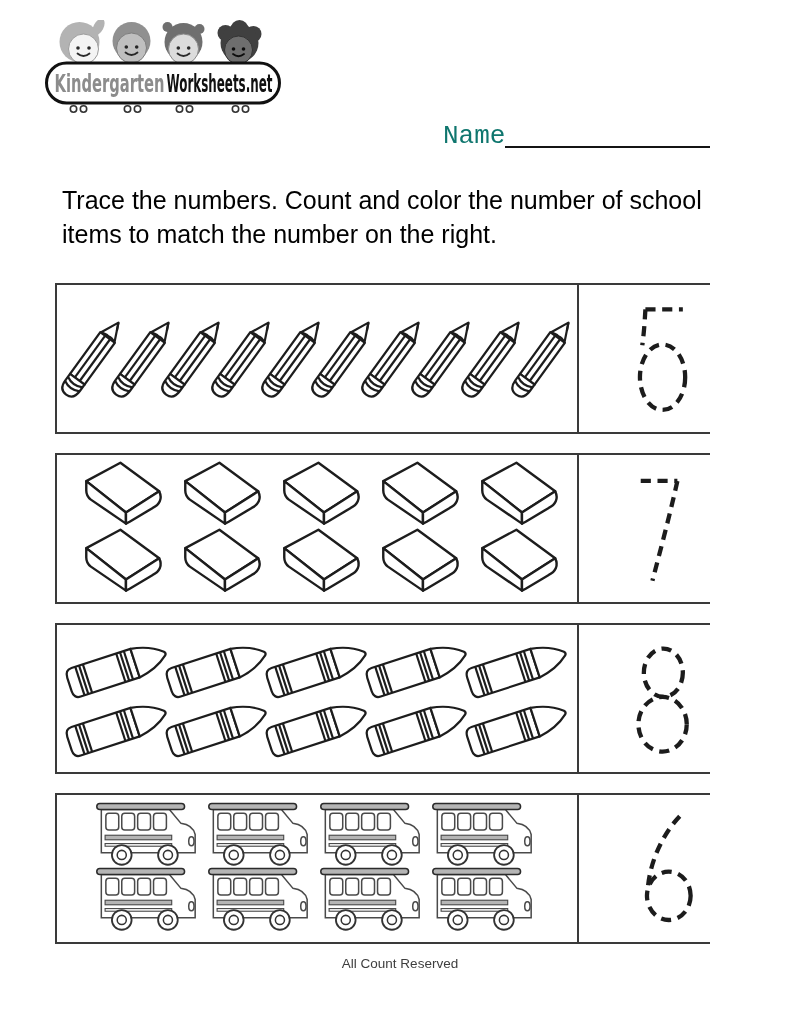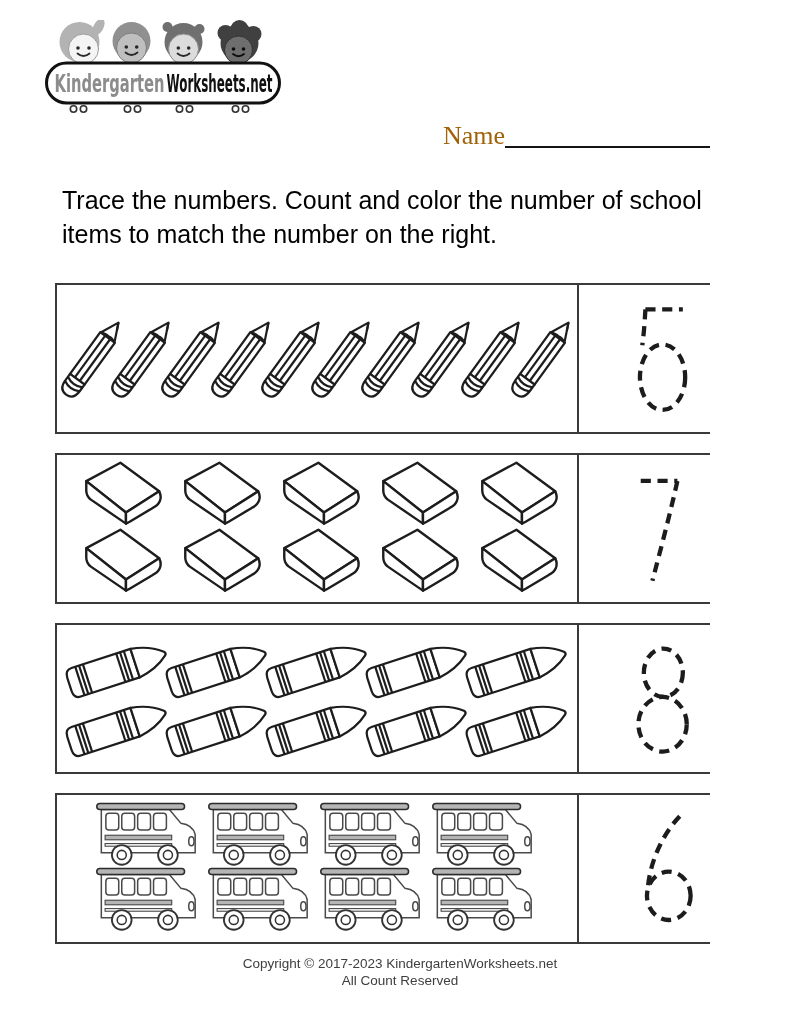--- a/index.html
+++ b/index.html
@@ -5,21 +5,21 @@
   html,body{margin:0;padding:0;background:#fff;}
   .page{position:relative;width:710px;height:1035px;background:#fff;overflow:hidden;
         font-family:"Liberation Sans",sans-serif;color:var(--ink,#1c1c1c);}
   
   .logo-svg{position:absolute;left:42px;top:20px;}
   .logo-url{position:absolute;left:42px;top:119px;font-size:15px;letter-spacing:.4px;
             color:var(--url-gray,#5a5a5a);}
   .title{position:absolute;left:512px;top:42px;transform:translateX(-50%);white-space:nowrap;
          font-family:"DejaVu Sans",sans-serif;font-size:33px;font-weight:500;color:#101010;}
   .name-row{position:absolute;left:443px;top:120px;width:305px;display:flex;align-items:flex-end;}
-  .name-label{font-family:Liberation Serif, serif;font-size:26px;color:#a16207;line-height:30px;}
+  .name-label{font-family:Liberation Mono, monospace;font-size:26px;color:#0f766e;line-height:30px;}
   .name-line{flex:1;border-bottom:2px solid #141414;margin-bottom:3px;height:26px;}
   .instructions{position:absolute;left:62px;top:183px;width:694px;margin:0;
                 font-size:25px;line-height:34px;color:#000000;}
   
   #rows{position:absolute;left:55px;top:283px;width:690px;}
   .count-row{box-sizing:border-box;height:151px;border:2px solid var(--box-border,#3a3a3a);
              display:flex;margin-bottom:19px;background:#fff;}
   .items{flex:1;display:flex;flex-direction:column;justify-content:center;overflow:hidden;}
   .item-line{display:flex;justify-content:center;align-items:center;}
   .item-line + .item-line{margin-top:-5px;}
@@ -637,16 +637,15 @@
     <div class="numcell">
   <svg class="numeral-svg" viewBox="0 0 100 150">
     <path class="tr" d="M74,8 C55,28 36,62 33,102"></path>
     <ellipse class="tr" cx="60" cy="110" rx="28" ry="31"></ellipse>
   </svg>
 </div>
   </section>
 </div>
 
   <div class="footer">
-    <div>Copyright © 2017-2023 KindergartenWorksheets.net</div>
     <div>All Count Reserved</div>
   </div>
 </div>
 
 </body></html>

